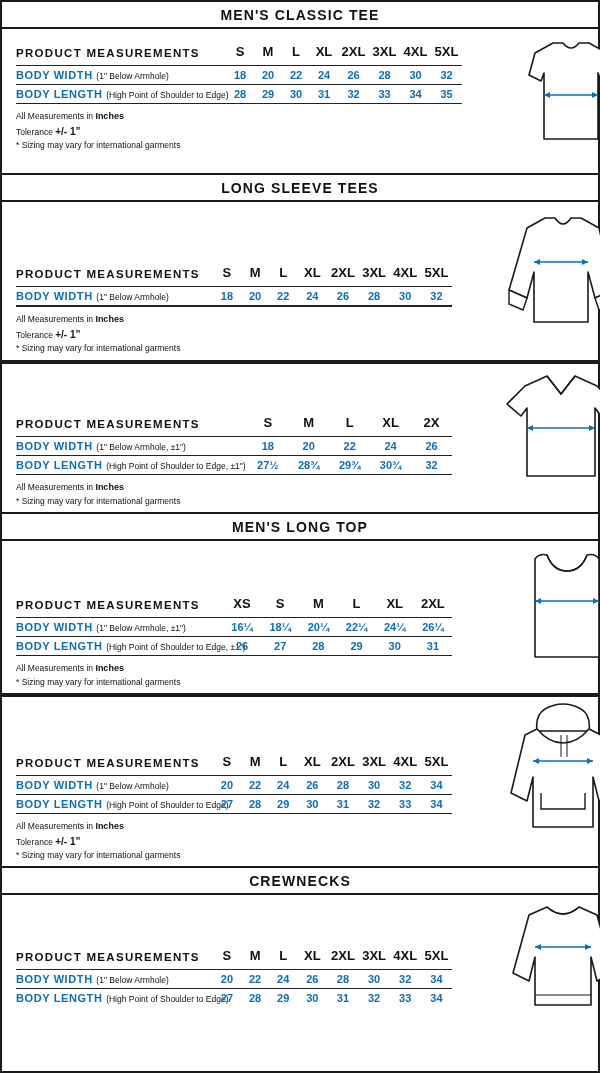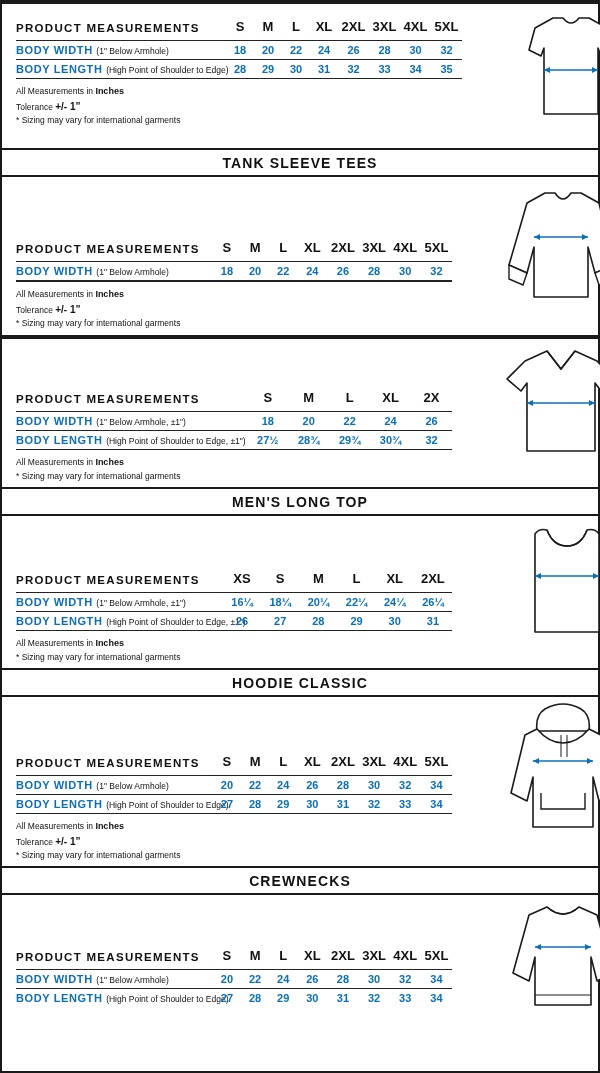--- a/index.html
+++ b/index.html
@@ -111,20 +111,21 @@
   .notes b{font-size:9px;}
   .notes .tol b{font-size:10px;}
   svg{display:block;}
 </style>
 </head>
 <body>
 
 <div class="page">
 
   <div class="section">
+    <div class="sec-title">MEN'S CLASSIC TEE</div>
     <div class="rule"></div>
     <div class="body-row">
       <div class="tbl-wrap">
         <table class="meas">
           <colgroup>
             <col style="width:210px">
             <col style="width:28px">
               <col style="width:28px">
               <col style="width:28px">
               <col style="width:28px">
@@ -193,21 +194,21 @@
           <line x1="126" y1="16" x2="126" y2="106" stroke="#0b6fb8" stroke-width="1.4"></line>
           <polygon points="126,14 123,21 129,21" fill="#0b6fb8"></polygon>
           <polygon points="126,108 123,101 129,101" fill="#0b6fb8"></polygon>
         </svg>
       </div>
     </div>
   </div>
 
   <div class="section">
     <div class="rule"></div>
-    <div class="sec-title">TANK SLEEVE TEES</div>
+    <div class="sec-title">LONG SLEEVE TEES</div>
     <div class="rule"></div>
     <div class="body-row">
       <div class="tbl-wrap">
         <table class="meas" style="margin-top:48px">
           <colgroup>
             <col style="width:196px">
             <col style="width:28px">
               <col style="width:28px">
               <col style="width:28px">
               <col style="width:30px">
@@ -412,21 +413,20 @@
           <line x1="126" y1="12" x2="126" y2="112" stroke="#0b6fb8" stroke-width="1.4"></line>
           <polygon points="126,10 123,17 129,17" fill="#0b6fb8"></polygon>
           <polygon points="126,114 123,107 129,107" fill="#0b6fb8"></polygon>
         </svg>
       </div>
     </div>
   </div>
 
   <div class="section">
     <div class="rule"></div>
-    <div class="sec-title">HOODIE CLASSIC</div>
     <div class="rule"></div>
     <div class="body-row">
       <div class="tbl-wrap">
         <table class="meas" style="margin-top:42px">
           <colgroup>
             <col style="width:196px">
             <col style="width:28px">
               <col style="width:28px">
               <col style="width:28px">
               <col style="width:30px">

